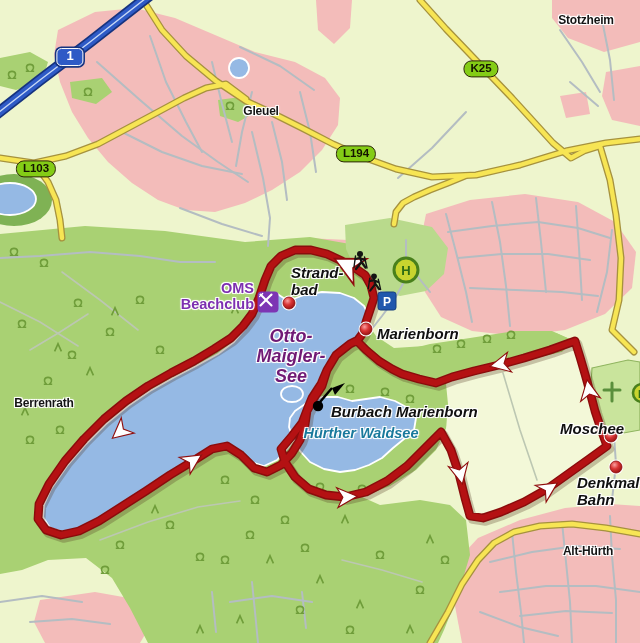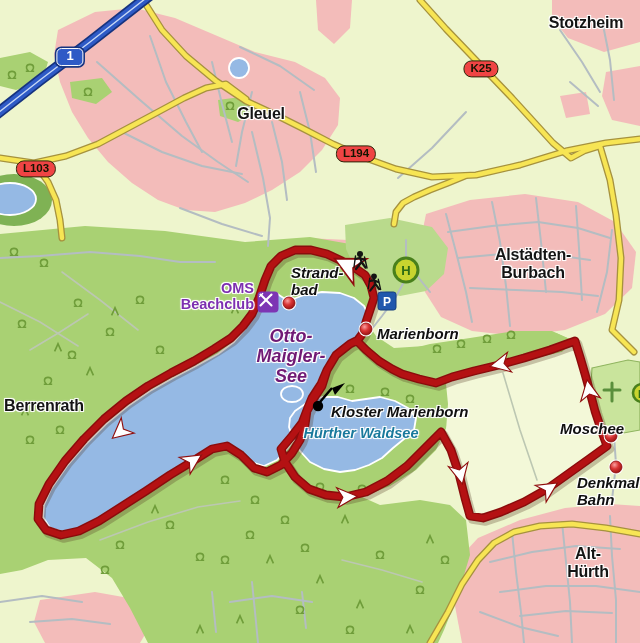--- a/index.html
+++ b/index.html
@@ -2,29 +2,29 @@
 <html><head>
 <meta charset="utf-8">
 <style>
   html,body{margin:0;padding:0;background:#dddddd;}
   .map{position:relative;width:640px;height:643px;overflow:hidden;background:#eef5cd;
        font-family:"Liberation Sans",sans-serif;}
   .map svg{position:absolute;left:0;top:0;}
   .lbl{position:absolute;white-space:pre-line;line-height:1.12;
        text-shadow:-1px -1px 0 rgba(255,255,255,.95),1px -1px 0 rgba(255,255,255,.95),
                    -1px 1px 0 rgba(255,255,255,.95),1px 1px 0 rgba(255,255,255,.95),0 0 3px #fff;}
-  .town{font-weight:bold;font-size:16px;color:#141414;letter-spacing:-.2px;
-        transform:translateX(-50%);text-align:center;}
+  .town{font-weight:bold;font-size:12px;color:#141414;letter-spacing:-.2px;
+        transform:translateX(-50%);text-align:left;}
   .poi{font-weight:bold;font-style:italic;font-size:15px;color:#101010;text-align:left;}
   .lake-label{font-weight:bold;font-style:italic;font-size:18px;color:#701a75;
         transform:translateX(-50%);text-align:center;}
   .lake-label.teal{color:#19799c;font-size:14.5px;}
   .bc{font-weight:bold;font-size:14.5px;color:#7d2fb0;transform:translateX(-100%);text-align:right;}
   .shield{position:absolute;transform:translate(-50%,-50%);font-weight:bold;color:#141400;
-        background:#ef4444;border:1.7px solid #2a2408;border-radius:8px;font-size:11.5px;
+        background:#84cc16;border:1.7px solid #2a2408;border-radius:8px;font-size:11.5px;
         padding:1px 6px 1px 6px;line-height:1.15;}
   .shield.mway{background:#2e5ac6;color:#fff;border:1.8px solid #fff;border-radius:5px;
         box-shadow:0 0 0 1.6px #16337f;font-size:13px;padding:0px 9px 1px 9px;}
   .parking{position:absolute;transform:translate(-50%,-50%);width:17px;height:17px;
         background:#2157ad;border:1px solid #163f7d;border-radius:3px;color:#fff;
         font-weight:bold;font-size:12px;display:flex;align-items:center;justify-content:center;}
   .busstop{position:absolute;transform:translate(-50%,-50%);width:21px;height:21px;
         background:#c9d42f;border:3px solid #49801c;border-radius:50%;color:#2f6b14;
         font-weight:bold;font-size:13px;display:flex;align-items:center;justify-content:center;}
   .restaurant{position:absolute;transform:translate(-50%,-50%);width:21px;height:21px;
@@ -270,29 +270,27 @@
         <circle cx="366" cy="329" r="6" fill="url(#dotg)" stroke="#8a0d0d" stroke-width="0.8"></circle>
         <circle cx="611" cy="436" r="7.4" fill="#ffffff"></circle>
         <circle cx="611" cy="436" r="6" fill="url(#dotg)" stroke="#8a0d0d" stroke-width="0.8"></circle>
         <circle cx="616" cy="467" r="7.4" fill="#ffffff"></circle>
         <circle cx="616" cy="467" r="6" fill="url(#dotg)" stroke="#8a0d0d" stroke-width="0.8"></circle>
       </g>
 </svg>
 
 <div class="lbl town" style="left: 261px; top: 105px;">Gleuel</div>
 <div class="lbl town" style="left: 586px; top: 14px;">Stotzheim</div>
-<div class="lbl town" style="left: 533px; top: 246px;">Alstädten-
-Burbach</div>
 <div class="lbl town" style="left: 44px; top: 397px;">Berrenrath</div>
 <div class="lbl town" style="left: 588px; top: 545px;">Alt-Hürth</div>
 
 <div class="lbl poi" style="left: 291px; top: 265px;">Strand-
 bad</div>
 <div class="lbl poi" style="left: 377px; top: 326px;">Marienborn</div>
-<div class="lbl poi" style="left: 331px; top: 404px;">Kloster Marienborn</div>
+<div class="lbl poi" style="left: 331px; top: 404px;">Burbach Marienborn</div>
 <div class="lbl poi" style="left: 544px; top: 421px; margin-left: 16px;">Moschee</div>
 <div class="lbl poi" style="left: 577px; top: 475px;">Denkmal-
 Bahn</div>
 
 <div class="lbl lake-label" style="left: 291px; top: 326px;">Otto-
 Maigler-
 See</div>
 <div class="lbl lake-label teal" style="left: 361px; top: 425px;">Hürther Waldsee</div>
 
 <div class="lbl bc" style="left: 254px; top: 280px;">OMS

